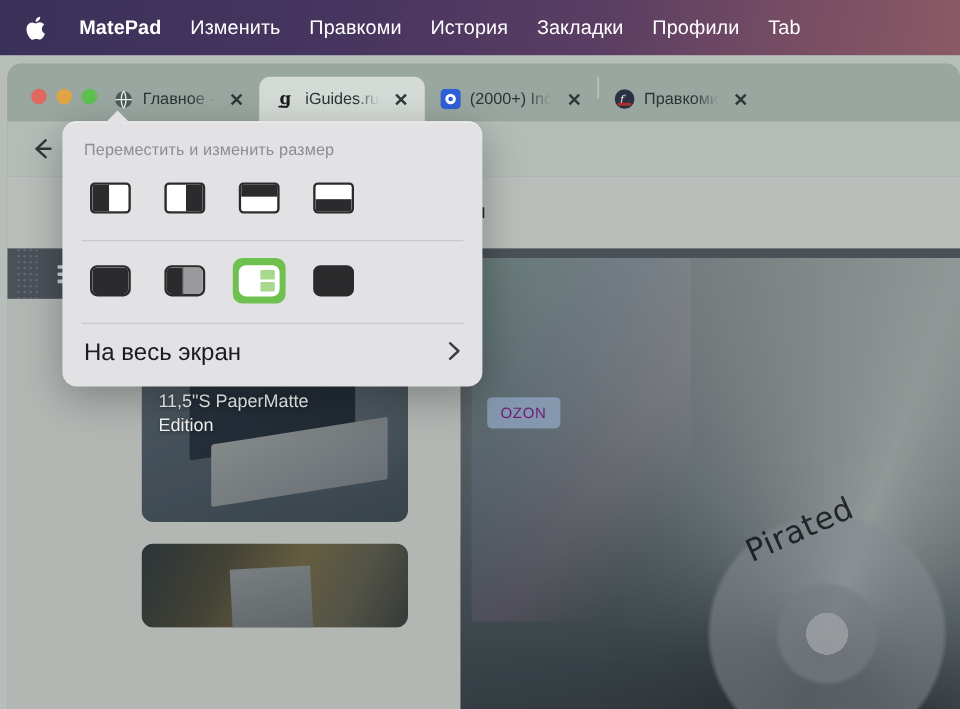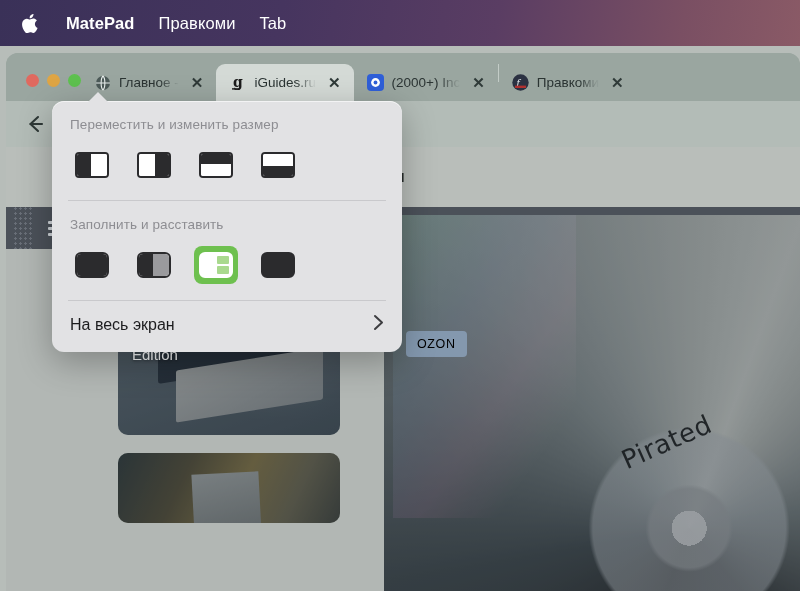--- a/index.html
+++ b/index.html
@@ -159,21 +159,21 @@
     background: linear-gradient(125deg, rgba(0,255,120,.18), rgba(80,140,255,.16) 35%, rgba(255,90,200,.14) 60%, transparent 80%);
     mix-blend-mode: screen;
   }
   .hero-word {
     position: absolute; left: 54%; top: 42%;
     color: #101418; font-size: 26px; font-family: "DejaVu Sans", sans-serif;
     transform: rotate(-24deg); letter-spacing: .5px; opacity: .9;
   }
   .tags { position: absolute; left: 22px; top: 68px; display: flex; gap: 10px; z-index: 3; }
   .tag {
-    background: rgba(138,160,185,.85); color: #000000; font-size: 12.5px;
+    background: rgba(138,160,185,.85); color: #701a75; font-size: 12.5px;
     padding: 6px 11px; border-radius: 4px; letter-spacing: .6px;
   }
 
   
   .popover {
     position: absolute; left: 52px; top: 101px; width: 350px;
     background: #e2e2e4; border-radius: 12px;
     box-shadow: 0 10px 34px rgba(0,0,0,.28), 0 1px 0 rgba(255,255,255,.6) inset;
     z-index: 50; padding: 0 0 2px 0;
   }
@@ -201,41 +201,45 @@
   .fill-grey { background: #9a9a9d; }
   .fill-white { background: #ffffff; }
   .fill-lgreen { background: #a9d98e; }
   .col { height: 100%; }
   .rowhalf { width: 100%; }
   .frame-v { flex-direction: column; }
   .gapline { background: #2b2b2d; }
   .divider { height: 1px; background: #c9c9cc; margin: 0 16px; }
   .pop-footer {
     display: flex; align-items: center; justify-content: space-between;
-    padding: 13px 18px 14px 18px; color: #1c1c1e; font-size: 16px;
+    padding: 13px 18px 14px 18px; color: #1c1c1e; font-size: 20px;
   }
   .chevron { color: #3d3d40; font-size: 17px; font-weight: 600; }
 
   
   .grid4 { display: grid; grid-template-columns: 1fr 1fr; grid-template-rows: 1fr 1fr; gap: 2.4px; width: 100%; height: 100%; background: #2b2b2d; }
   .grid4 > div { background: #2b2b2d; }
 </style>
 </head>
 <body>
 
 <div id="root">
 
   <div class="menubar">
     <span class="apple-logo">
       <svg width="17" height="21" viewBox="0 0 17 21">
           <path fill="#ffffff" d="M13.9 11.1c0-2.4 1.9-3.5 2-3.6-1.1-1.6-2.8-1.8-3.4-1.9-1.5-.1-2.9.9-3.6.9-.7 0-1.9-.9-3.1-.8-1.6 0-3.1.9-3.9 2.4-1.7 2.9-.4 7.2 1.2 9.6.8 1.2 1.8 2.5 3 2.4 1.2 0 1.7-.8 3.1-.8 1.5 0 1.9.8 3.1.7 1.3 0 2.1-1.2 2.9-2.3.9-1.3 1.3-2.6 1.3-2.7 0 0-2.6-1-2.6-3.9zM11.5 3.9c.6-.8 1.1-1.9 1-3-.9 0-2.1.6-2.8 1.4-.6.7-1.2 1.8-1 2.9 1 .1 2.1-.5 2.8-1.3z"></path>
         </svg>
     </span>
     <span class="menubar-item bold">MatePad</span>
+    <span class="menubar-item">Изменить</span>
     <span class="menubar-item">Правкоми</span>
+    <span class="menubar-item">История</span>
+    <span class="menubar-item">Закладки</span>
+    <span class="menubar-item">Профили</span>
     <span class="menubar-item">Tab</span>
   </div>
 
   <div class="chrome-window">
 
     <div class="tabstrip">
       <div class="traffic">
         <span class="light red"></span>
         <span class="light yellow"></span>
         <span class="light green"></span>
@@ -384,21 +388,20 @@
       <div class="tile-btn">
         <div class="frame frame-v">
           <div class="rowhalf fill-white" style="height:54%"></div>
           <div class="rowhalf fill-dark" style="height:46%"></div>
         </div>
       </div>
     </div>
 
     <div class="divider"></div>
 
-    <div class="pop-section-title">Заполнить и расставить</div>
 
     <div class="icon-row">
       <div class="tile-btn">
         <div class="frame round">
           <div class="col fill-dark" style="width:100%"></div>
         </div>
       </div>
       <div class="tile-btn">
         <div class="frame round">
           <div class="col fill-dark" style="width:44%"></div>

